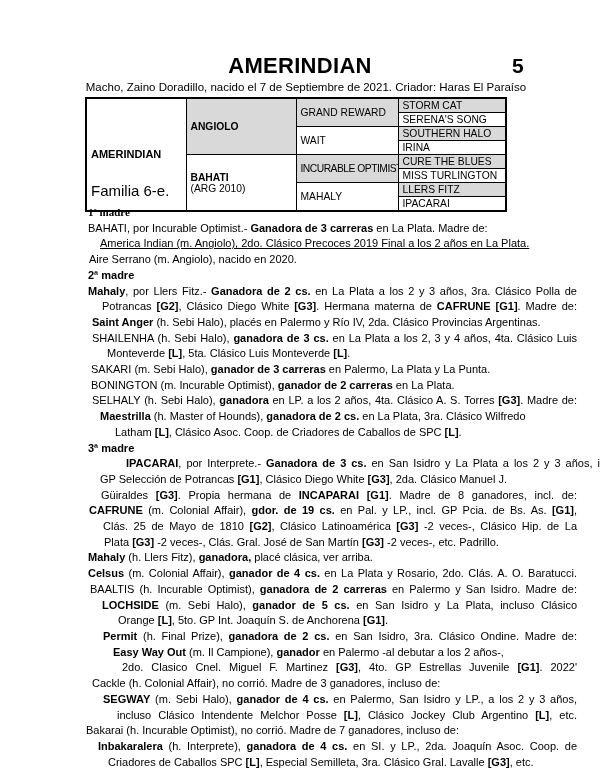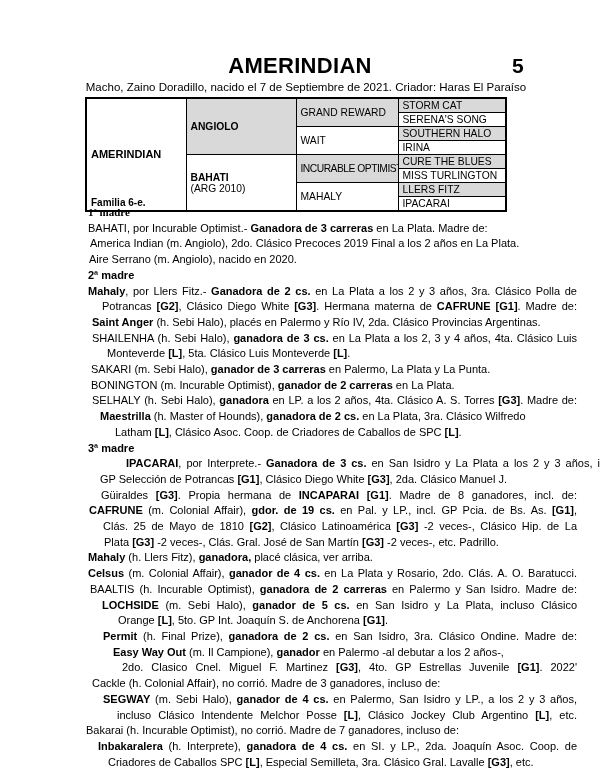--- a/index.html
+++ b/index.html
@@ -21,21 +21,21 @@
     position:absolute;top:97px;left:85px;width:420px;
     border-collapse:collapse;table-layout:fixed;border:2px solid #000;
   }
   table.pedigree td{
     border:1px solid #000;height:13px;line-height:11px;vertical-align:middle;
     padding:0 0 0 4px;font-size:10.3px;white-space:nowrap;overflow:hidden;
   }
   td.shaded{background:#d9d9d9}
   td.subject{position:relative;vertical-align:middle}
   .subject-name{font-weight:bold;font-size:11px}
-  .family{position:absolute;left:4px;bottom:2px;font-size:10px;font-weight:bold}
+  .family{position:absolute;left:4px;bottom:14px;font-size:15px;font-weight:normal}
   td.gen2{font-weight:bold;font-size:10.5px}
   .dam-origin{font-weight:normal}
   td.tight{font-size:9.5px;letter-spacing:-0.5px}
   .record{position:absolute;top:205px;left:86px;width:491px}
   .line{font-size:11px;line-height:15.7px;white-space:normal}
   .line.j{text-align:justify;text-align-last:justify}
   .line b{font-weight:bold}
 </style>
 </head>
 <body>
@@ -88,21 +88,21 @@
   </tr>
   <tr>
     <td>IPACARAI</td>
   </tr>
 </tbody>
   </table>
 
 <div class="record">
     <div class="line" style="margin-left: 2px; width: 489px; font-family: Liberation Serif, serif;"><b>1ª madre</b></div>
     <div class="line" style="margin-left: 2px; width: 489px;"><span>BAHATI, por Incurable Optimist.- </span><b>Ganadora de 3 carreras</b><span> en La Plata. Madre de:</span></div>
-    <div class="line" style="margin-left: 4px; width: 481px;"><span>America Indian (m. Angiolo), 2do. Clásico Precoces 2019 Final a los 2 años en La Plata.</span></div>
+    <div class="line" style="margin-left: 14px; width: 481px; text-decoration: underline;"><span>America Indian (m. Angiolo), 2do. Clásico Precoces 2019 Final a los 2 años en La Plata.</span></div>
     <div class="line" style="margin-left: 3px; width: 481px;"><span>Aire Serrano (m. Angiolo), nacido en 2020.</span></div>
     <div class="line" style="margin-left: 2px; width: 489px;"><b>2ª madre</b></div>
     <div class="line j" style="margin-left: 2px; width: 489px;"><b>Mahaly</b><span>, por Llers Fitz.- </span><b>Ganadora de 2 cs.</b><span> en La Plata a los 2 y 3 años, 3ra. Clásico Polla de</span></div>
     <div class="line j" style="margin-left: 16px; width: 475px;"><span>Potrancas </span><b>[G2]</b><span>, Clásico Diego White </span><b>[G3]</b><span>. Hermana materna de </span><b>CAFRUNE [G1]</b><span>. Madre de:</span></div>
     <div class="line" style="margin-left: 6px; width: 485px;"><b>Saint Anger</b><span> (h. Sebi Halo), placés en Palermo y Río IV, 2da. Clásico Provincias Argentinas.</span></div>
     <div class="line j" style="margin-left: 6px; width: 485px;"><span>SHAILENHA (h. Sebi Halo), </span><b>ganadora de 3 cs.</b><span> en La Plata a los 2, 3 y 4 años, 4ta. Clásico Luis</span></div>
     <div class="line" style="margin-left: 21px; width: 470px;"><span>Monteverde </span><b>[L]</b><span>, 5ta. Clásico Luis Monteverde </span><b>[L]</b><span>.</span></div>
     <div class="line" style="margin-left: 5px; width: 486px;"><span>SAKARI (m. Sebi Halo), </span><b>ganador de 3 carreras</b><span> en Palermo, La Plata y La Punta.</span></div>
     <div class="line" style="margin-left: 5px; width: 486px;"><span>BONINGTON (m. Incurable Optimist), </span><b>ganador de 2 carreras</b><span> en La Plata.</span></div>
     <div class="line j" style="margin-left: 6px; width: 485px;"><span>SELHALY (h. Sebi Halo), </span><b>ganadora</b><span> en LP. a los 2 años, 4ta. Clásico A. S. Torres </span><b>[G3]</b><span>. Madre de:</span></div>

